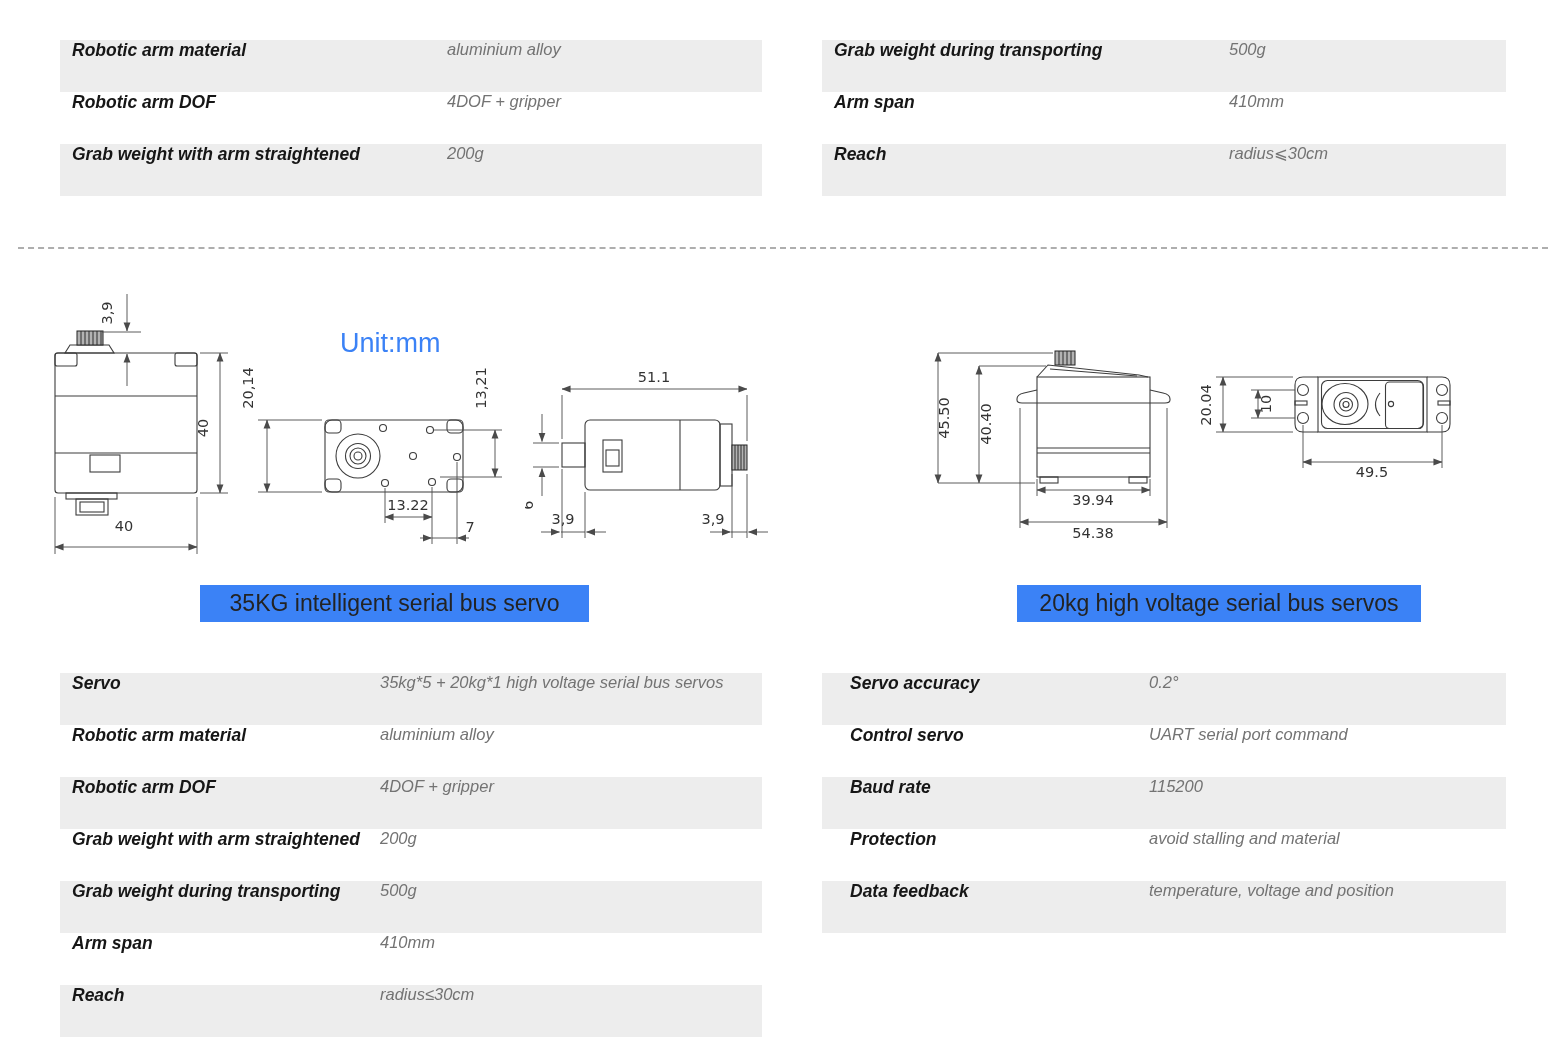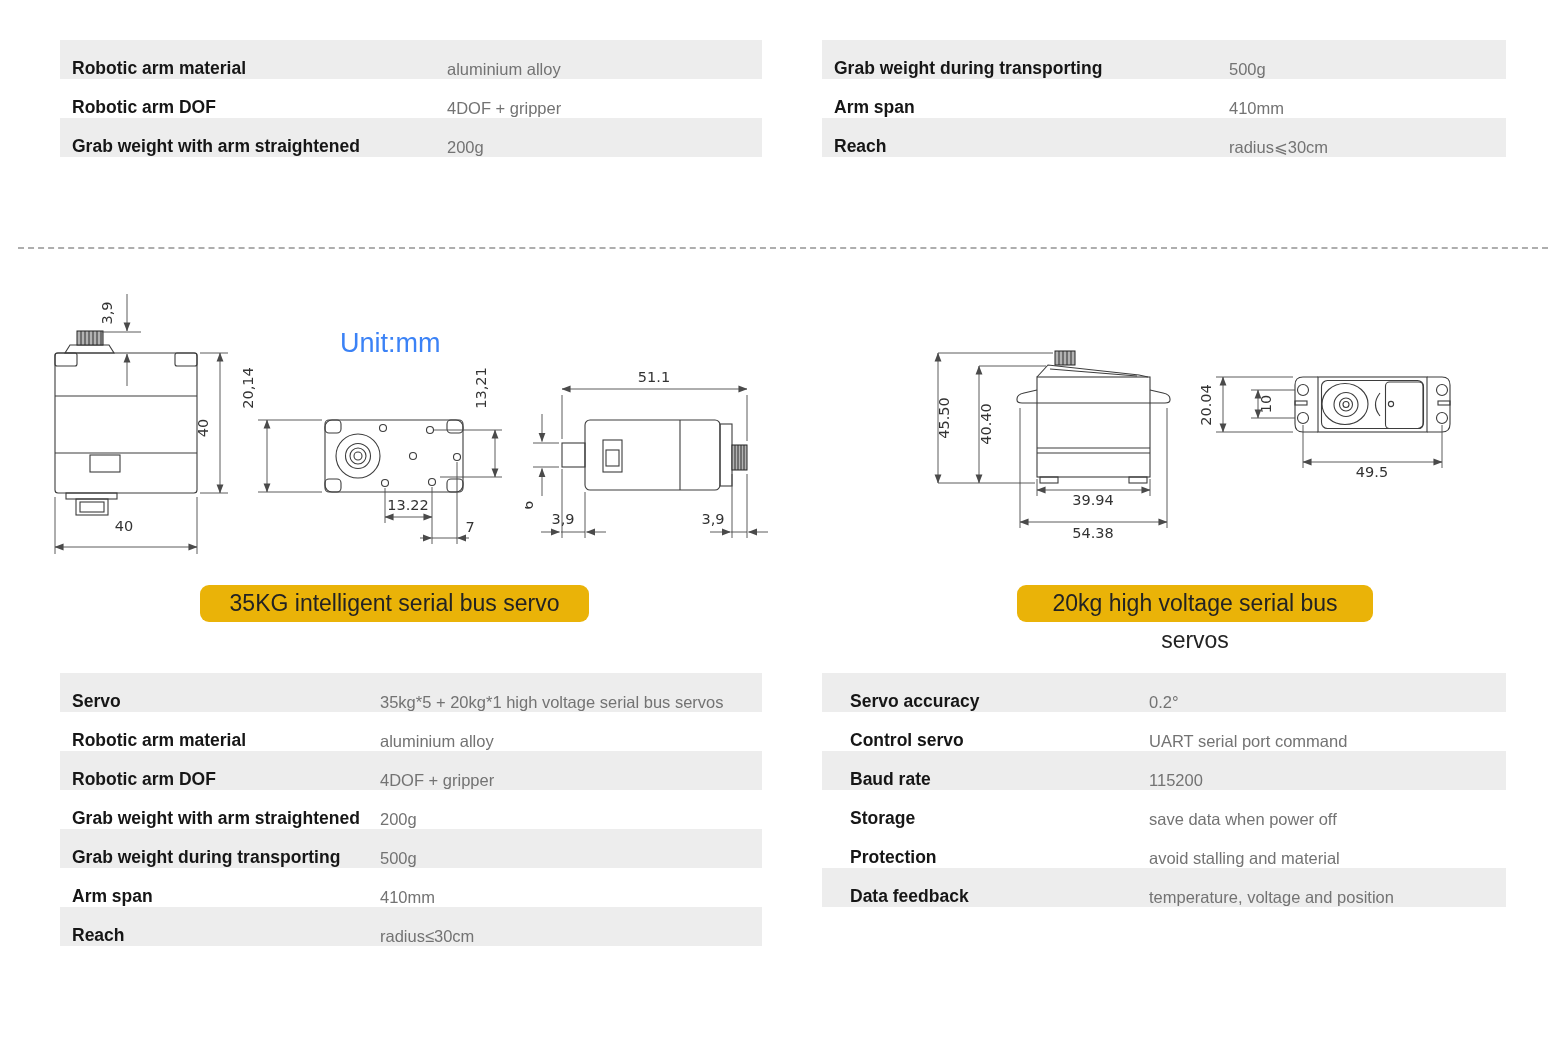--- a/index.html
+++ b/index.html
@@ -1,39 +1,39 @@
 <!DOCTYPE html>
 <html><head>
 <meta charset="utf-8">
 <style>
   html,body{margin:0;padding:0;background:#fff;}
   .stage{position:relative;width:1566px;height:1047px;background:#ffffff;overflow:hidden;
          font-family:"Liberation Sans","DejaVu Sans",sans-serif;}
   
   .spec-table{position:absolute;}
-  .srow{display:flex;align-items:flex-end;height:39px;}
+  .srow{display:flex;align-items:flex-start;height:52px;font-style:italic;}
   .srow.g{background:#ededed;}
   .sl{font-weight:700;font-size:17.5px;color:#161616;box-sizing:content-box;padding-left:12px;flex:0 0 auto;}
   .sv{font-size:16.5px;color:#737373;font-weight:400;}
   .tl{left:60px;top:40px;width:702px;}
   .tr{left:822px;top:40px;width:684px;}
   .bl{left:60px;top:673px;width:702px;}
   .br{left:822px;top:673px;width:684px;}
   .tl .sl{width:375px;}
   .tr .sl{width:395px;}
   .bl .sl{width:308px;}
   .br .sl{width:299px;padding-left:28px;}
   
   .divider{position:absolute;left:18px;top:247px;width:1530px;height:0;border-top:2px dashed #aeaeae;}
   
   .unit{position:absolute;left:340px;top:328px;font-size:27px;color:#3b82f6;}
-  .cap{position:absolute;top:585px;height:37px;line-height:37px;background:#eab308;border-radius:9px;
+  .cap{position:absolute;top:585px;height:37px;line-height:37px;background:#3b82f6;border-radius:0;
        text-align:center;font-size:23px;color:#232323;}
   .cap1{left:200px;width:389px;}
-  .cap2{left:1017px;width:356px;}
+  .cap2{left:1017px;width:404px;}
   
   .drw{position:absolute;}
   .pl{stroke:#3d3d3d;stroke-width:1.1;fill:none;}
   .dl{stroke:#4a4a4a;stroke-width:0.9;fill:none;}
   .dt{font-family:"DejaVu Sans",sans-serif;font-size:14.5px;fill:#333;}
   .knob{fill:#b3b3b3;stroke:#222;stroke-width:1;}
   .ridge{stroke:#2c2c2c;stroke-width:1;}
 </style>
 </head>
 <body>
@@ -325,24 +325,20 @@
     </div>
     <div class="srow">
       <div class="sl">Control servo</div>
       <div class="sv">UART serial port command</div>
     </div>
     <div class="srow g">
       <div class="sl">Baud rate</div>
       <div class="sv">115200</div>
     </div>
     <div class="srow">
-      <div class="sl">Storage</div>
-      <div class="sv">save data when power off</div>
-    </div>
-    <div class="srow">
       <div class="sl">Protection</div>
       <div class="sv">avoid stalling and material</div>
     </div>
     <div class="srow g">
       <div class="sl">Data feedback</div>
       <div class="sv">temperature, voltage and position</div>
     </div>
   </div>
 
 </div>

